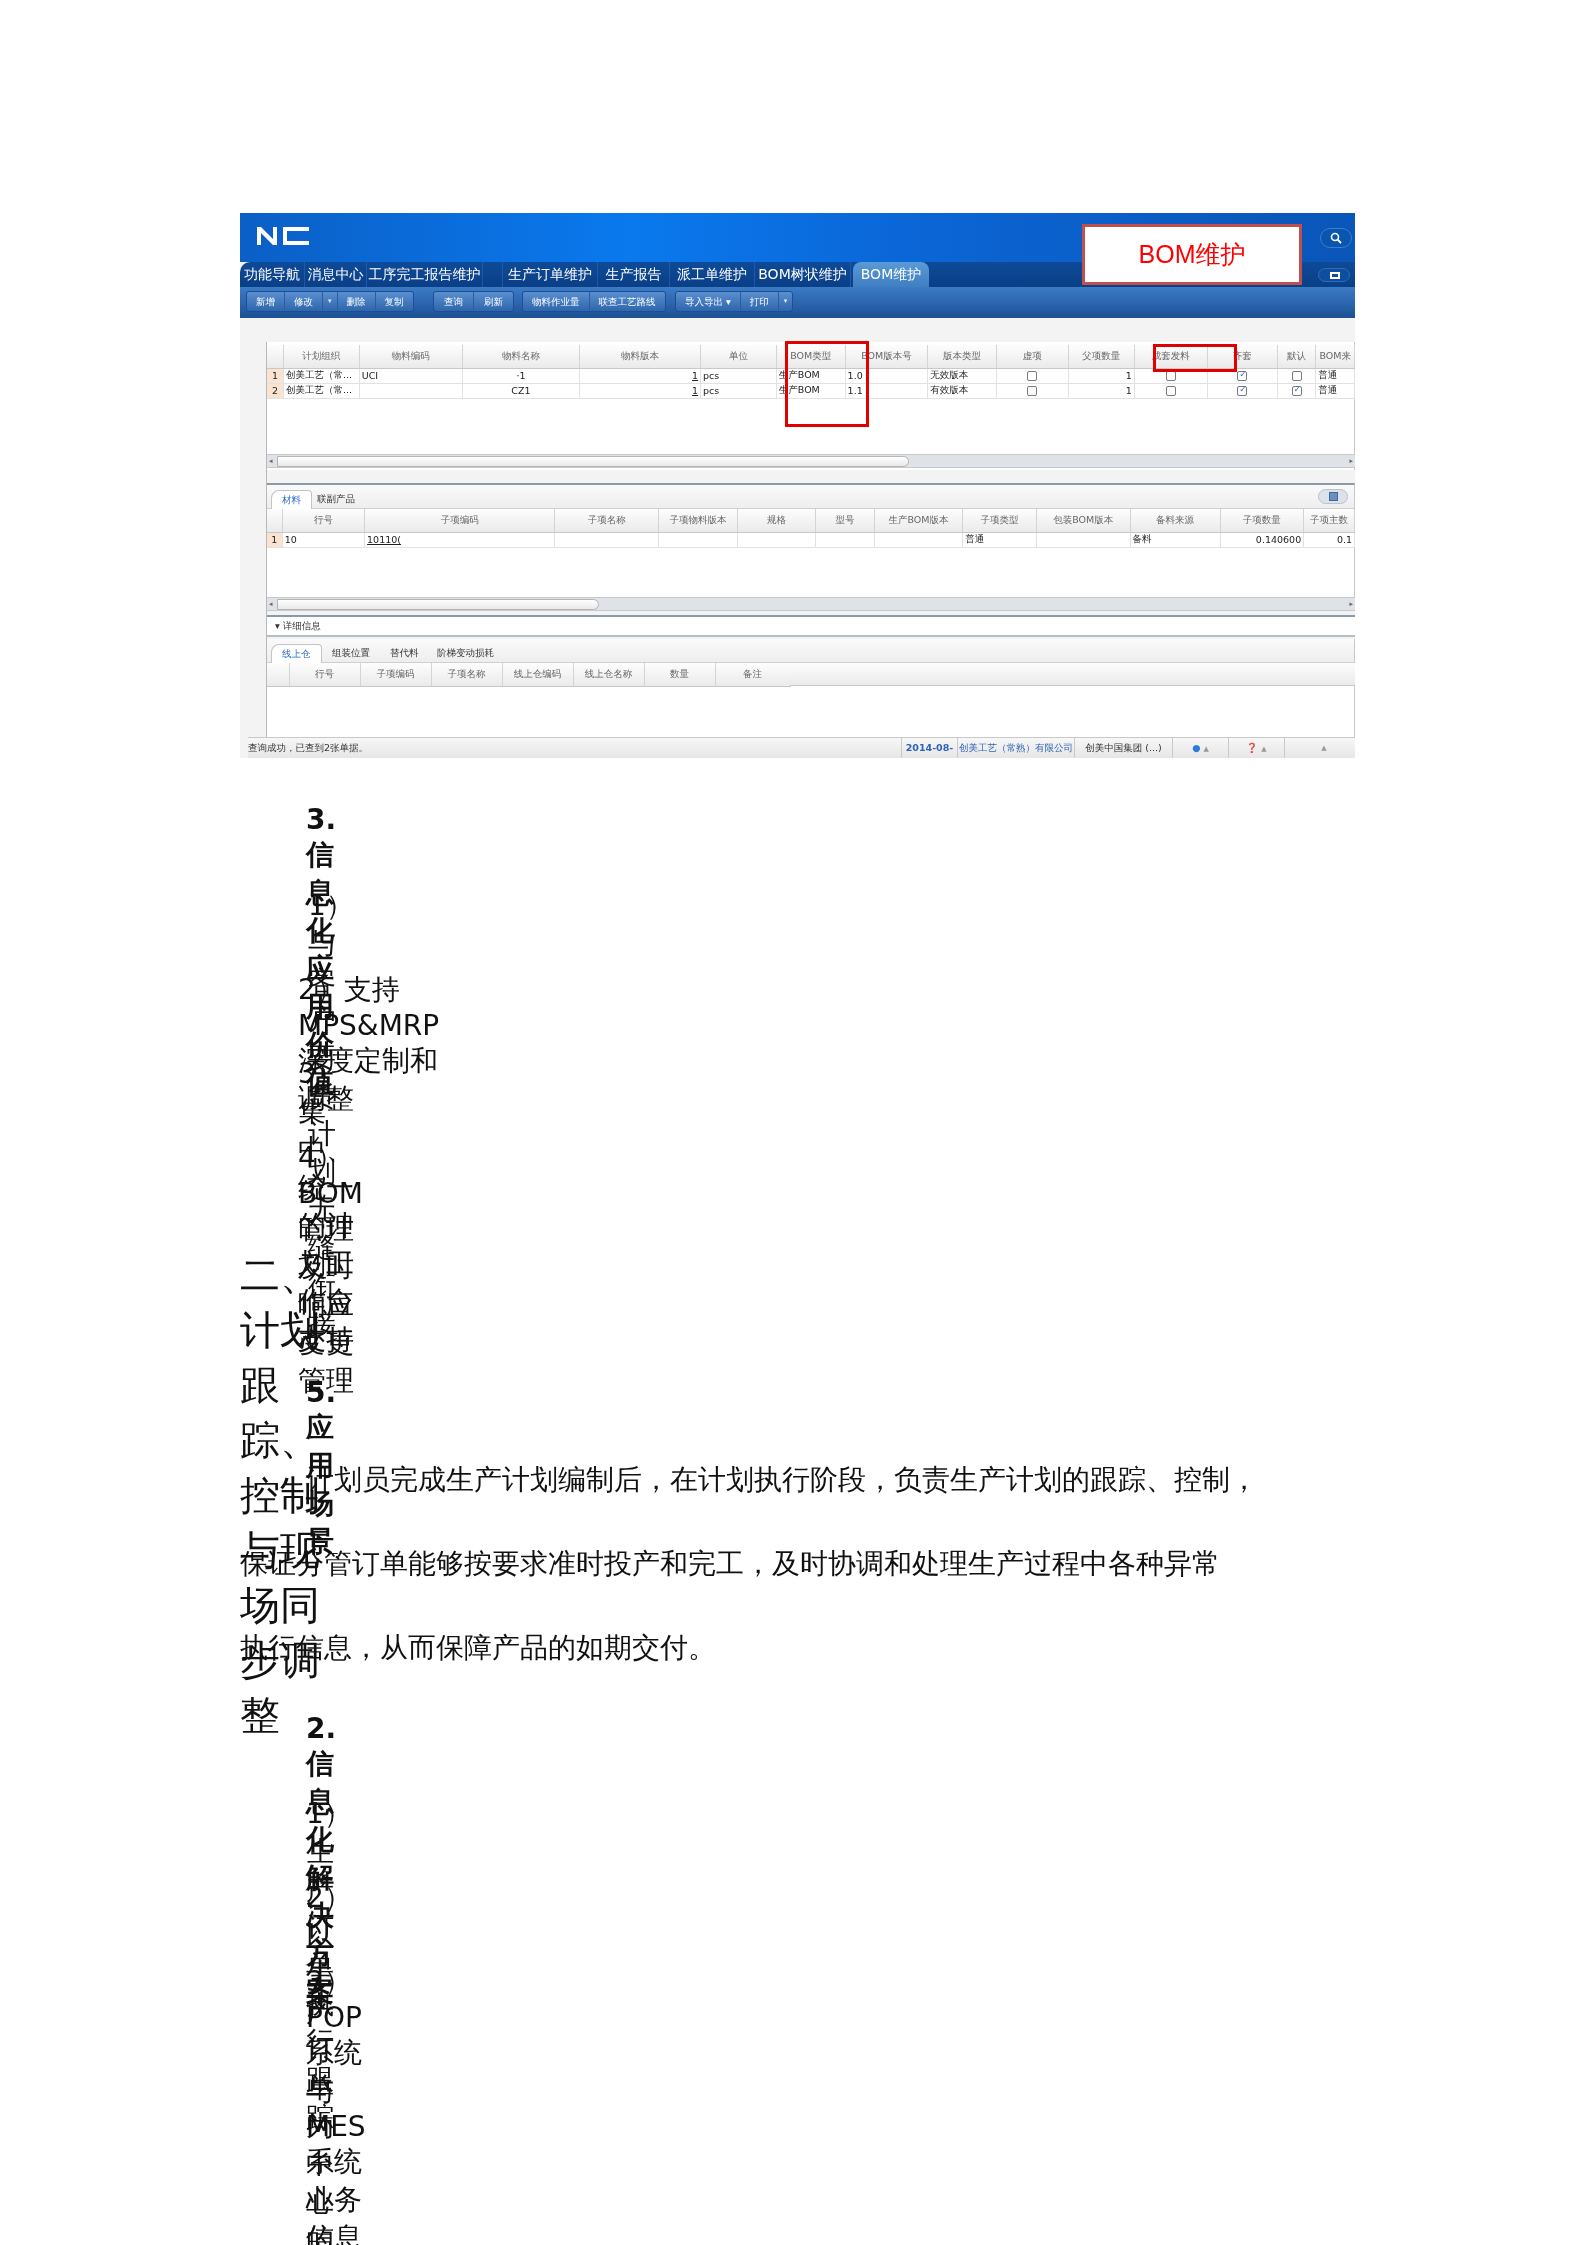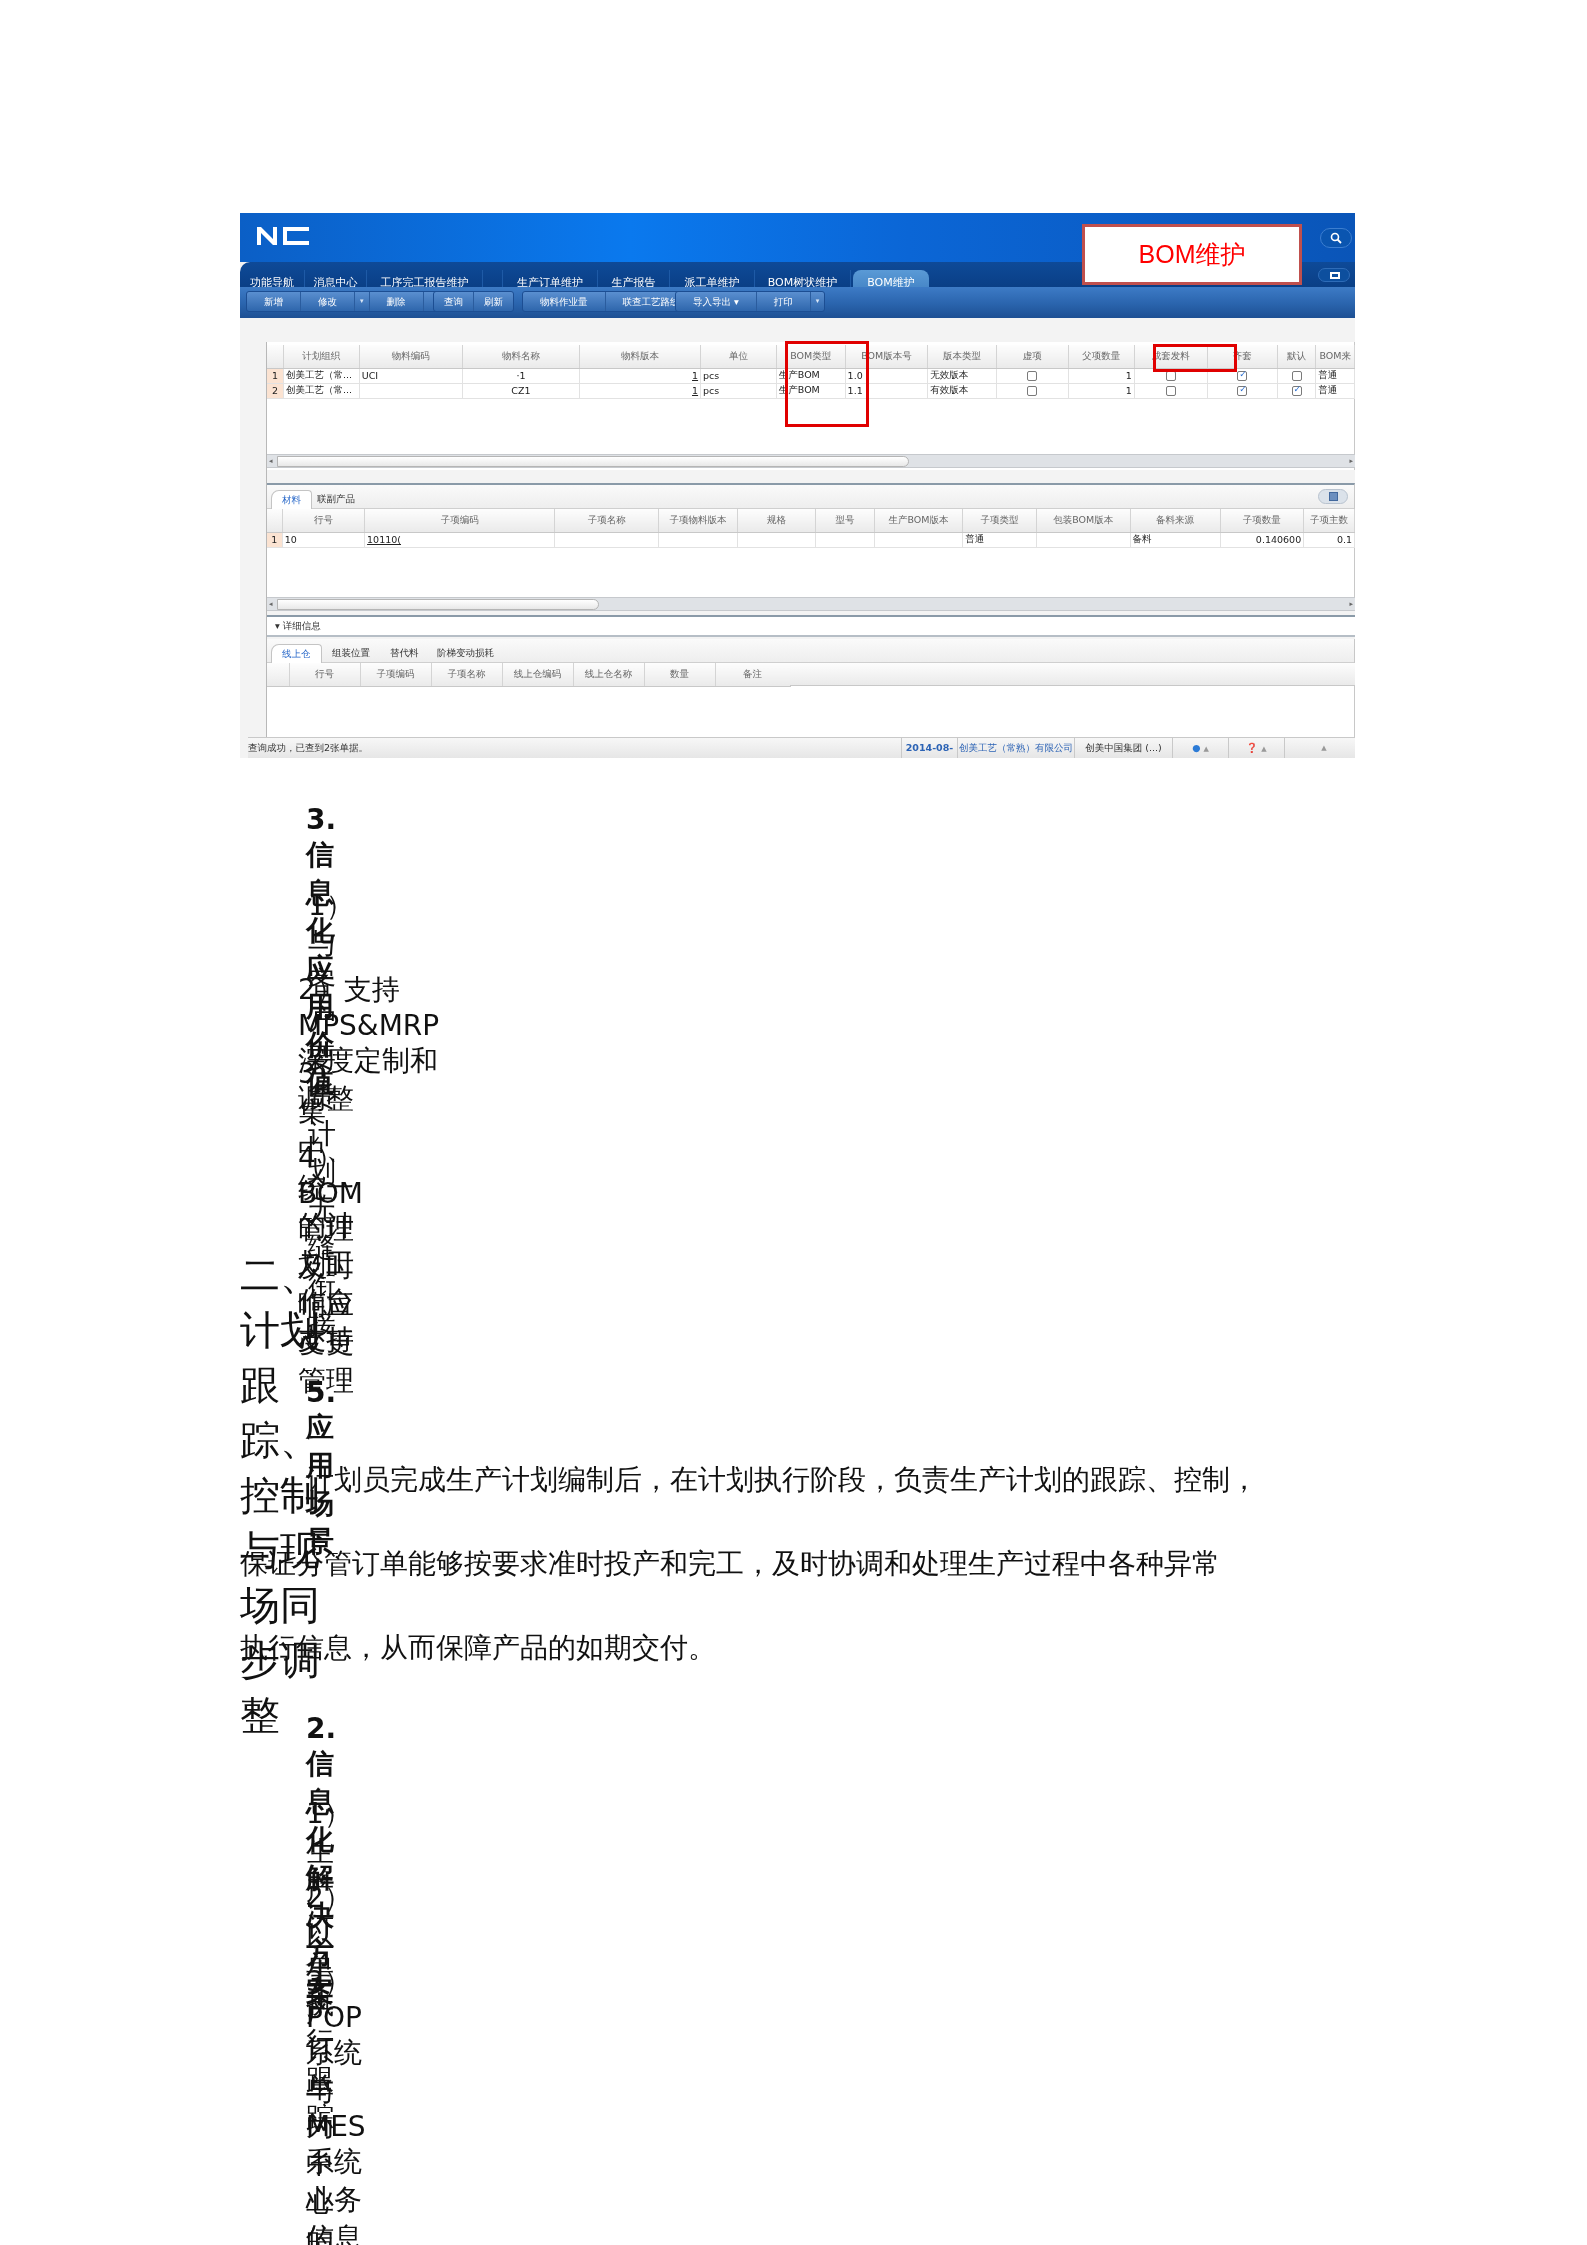--- a/index.html
+++ b/index.html
@@ -6,28 +6,28 @@
   body { width: 1587px; height: 2245px; background: #ffffff; position: relative; font-family: "DejaVu Sans", "Liberation Sans", sans-serif; color: #111; overflow: hidden; }
 
   
   .nc-app { position: absolute; left: 240px; top: 213px; width: 1115px; height: 545px; background: #f3f3f3; font-size: 10px; overflow: hidden; }
   .nc-header { position: absolute; left: 0; top: 0; width: 1115px; height: 49px; background: linear-gradient(90deg, #0b5fc6 0%, #0a79ee 35%, #0b66d6 60%, #0a55b8 100%); }
   .nc-logo { position: absolute; left: 15px; top: 10px; width: 56px; height: 24px; }
   .search-box { position: absolute; left: 1080px; top: 15px; width: 32px; height: 20px; border-radius: 10px; background: #0a55b0; border: 1px solid #3c7ed0; }
   .search-box svg { position: absolute; left: 9px; top: 3px; }
 
   .nc-nav { position: absolute; left: 0; top: 49px; width: 1115px; height: 25px; background: linear-gradient(180deg, #0e4a98 0%, #0a3f86 100%); border-top-left-radius: 10px; }
-  .nav-item { position: absolute; top: 8px; height: 25px; line-height: 25px; color: #ffffff; font-size: 11px; text-align: center; border-right: 1px solid #1e5aa6; }
+  .nav-item { position: absolute; top: 0; height: 25px; line-height: 25px; color: #ffffff; font-size: 14px; text-align: center; border-right: 1px solid #1e5aa6; }
   .nav-item.active { background: linear-gradient(180deg, #5a9ad6 0%, #3f7fc2 100%); border-radius: 8px 8px 0 0; border-right: none; }
   .nav-restore { position: absolute; left: 1078px; top: 6px; width: 32px; height: 14px; border-radius: 7px; background: #0d4f9e; border: 1px solid #2e6cb8; }
   .nav-restore span { position: absolute; left: 11px; top: 3px; width: 10px; height: 7px; border: 2px solid #fff; }
 
   .nc-toolbar { position: absolute; left: 0; top: 74px; width: 1115px; height: 31px; background: linear-gradient(180deg, #3d7bc6 0%, #2a64ad 55%, #1d4f93 100%); }
   .tb-group { position: absolute; top: 4px; height: 21px; border-radius: 3px; background: linear-gradient(180deg, #5a8fd0 0%, #2e66ac 100%); border: 1px solid #1c4e93; display: flex; }
-  .tb-btn { height: 19px; line-height: 19px; color: #fff; font-size: 9.5px; padding: 0 17px; border-right: 1px solid #2a5c9e; white-space: nowrap; }
+  .tb-btn { height: 19px; line-height: 19px; color: #fff; font-size: 9.5px; padding: 0 9px; border-right: 1px solid #2a5c9e; white-space: nowrap; }
   .tb-btn:last-child { border-right: none; }
   .tb-caret { font-size: 7px; color: #dbe7f6; }
 
   .query-bar { position: absolute; left: 0; top: 107px; width: 1115px; height: 22px; background: linear-gradient(180deg, #fbfbfb 0%, #ececec 100%); border-bottom: 1px solid #d0d0d0; }
   .collapse-btn { position: absolute; left: 7px; top: 4px; width: 13px; height: 13px; border-radius: 50%; background: #5a5a5a; }
   .collapse-btn::after { content: ""; position: absolute; left: 5px; top: 3px; border-left: 4px solid #fff; border-top: 3.5px solid transparent; border-bottom: 3.5px solid transparent; }
   .query-title { position: absolute; left: 42px; top: 5px; color: #333; font-size: 10px; }
   .count-badge { display: inline-block; margin-left: 4px; width: 12px; height: 12px; border-radius: 50%; background: #f29a1a; color: #fff; font-size: 8.5px; line-height: 12px; text-align: center; vertical-align: middle; }
 
   .left-gutter { position: absolute; left: 0; top: 129px; width: 27px; height: 395px; background: #f3f3f3; border-right: 1px solid #b8b8b8; }

